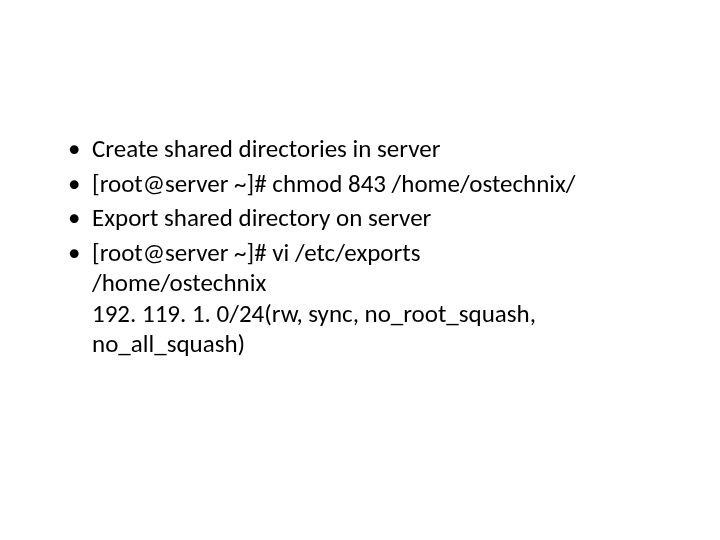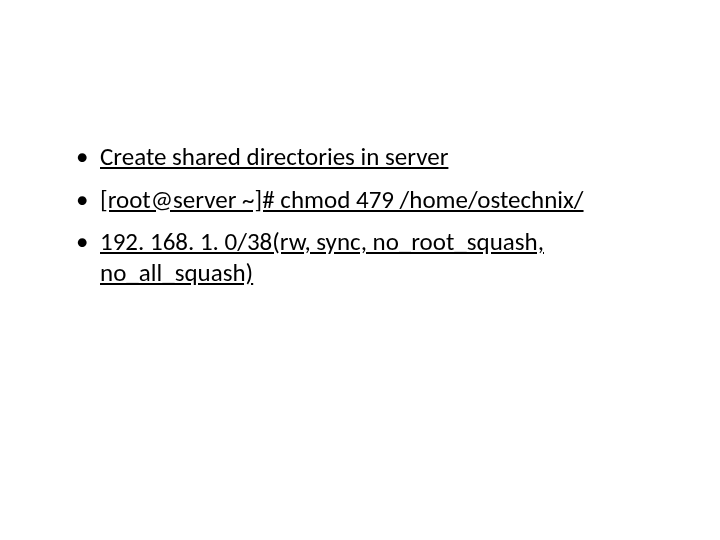--- a/index.html
+++ b/index.html
@@ -21,41 +21,45 @@
   ul.bullets {
     list-style: none;
     margin: 0;
     padding: 0;
     font-size: 25px;
     line-height: 1.22;
   }
   ul.bullets > li {
     position: relative;
     padding-left: 28px;
-    margin: 12px;
-    text-decoration: underline;
+    margin: 4px;
   }
   ul.bullets > li::before {
     content: "•";
     position: absolute;
     left: 4px;
     top: 0;
     font-size: 25px;
     line-height: 1.22;
   }
   .line { display: block; }
 </style>
 </head>
 <body>
 
 <div class="slide">
   <ul class="bullets">
     <li>
       <span class="line">Create shared directories in server</span>
     </li>
     <li>
-      <span class="line">[root@server ~]# chmod 479 /home/ostechnix/</span>
+      <span class="line">[root@server ~]# chmod 843 /home/ostechnix/</span>
     </li>
     <li>
-      <span class="line">192. 168. 1. 0/38(rw, sync, no_root_squash, no_all_squash)</span>
+      <span class="line">Export shared directory on server</span>
+    </li>
+    <li>
+      <span class="line">[root@server ~]# vi /etc/exports</span>
+      <span class="line">/home/ostechnix</span>
+      <span class="line">192. 119. 1. 0/24(rw, sync, no_root_squash, no_all_squash)</span>
     </li>
   </ul>
 </div>
 
 </body></html>

